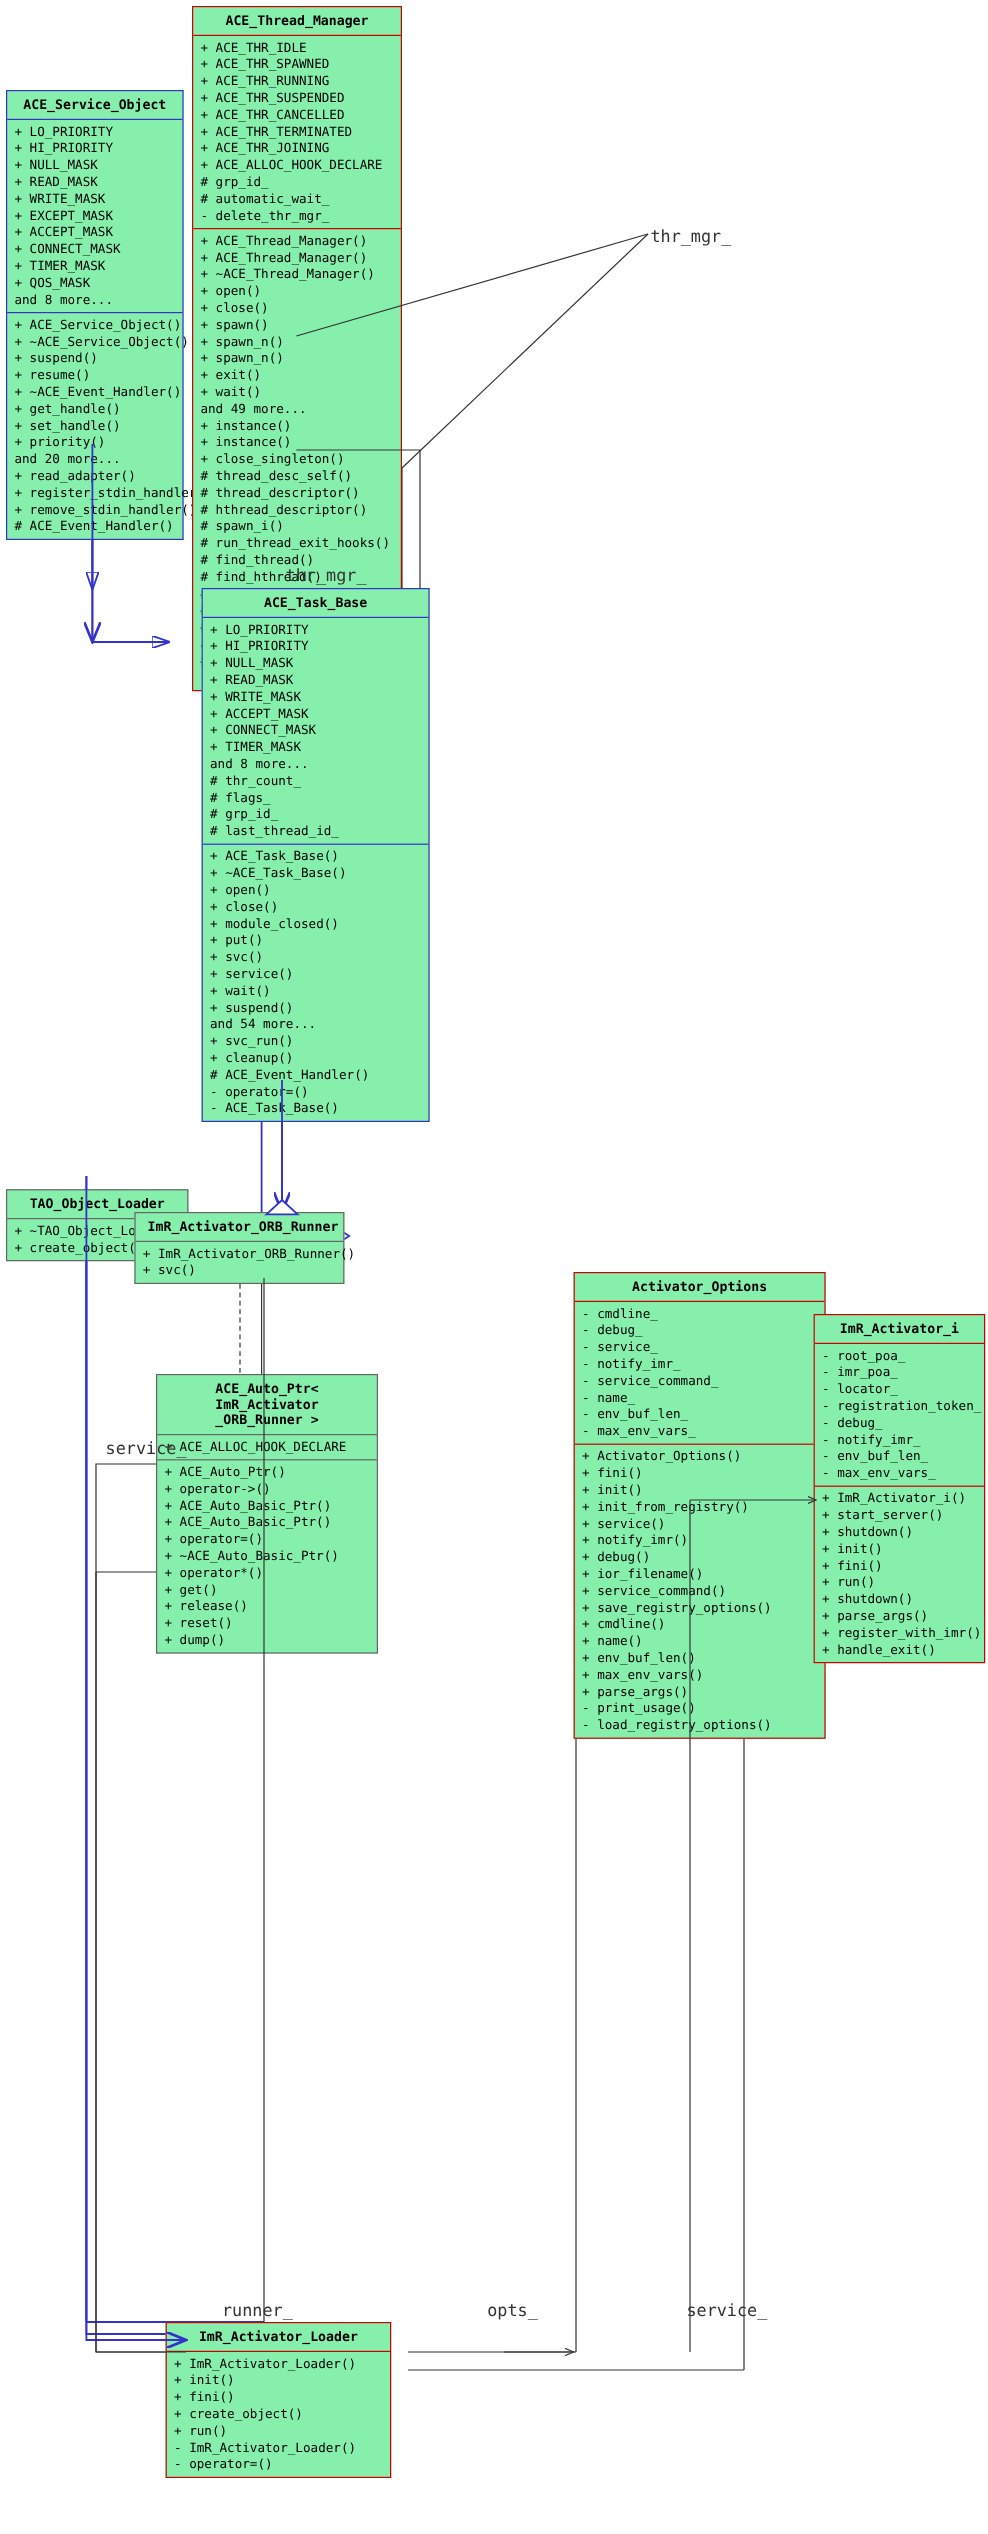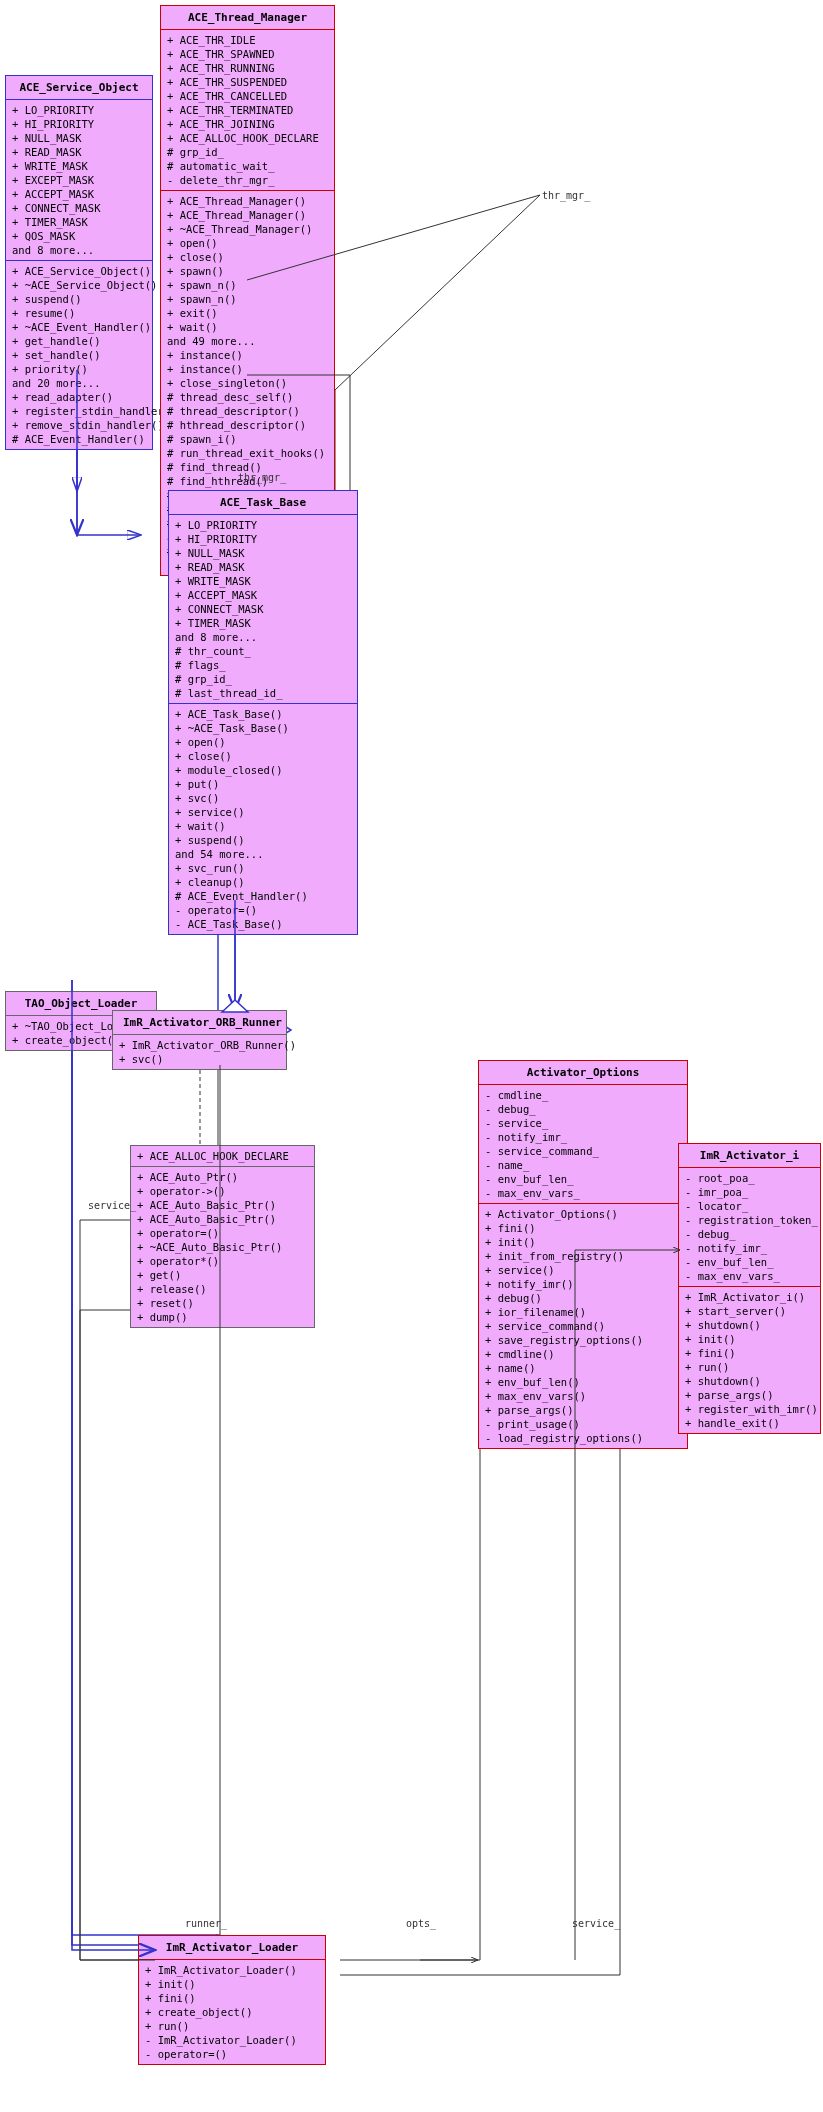--- a/index.html
+++ b/index.html
@@ -13,21 +13,21 @@
       overflow-x: hidden;
     }
     .diagram-container {
       position: relative;
       width: 823px;
       height: 2112px;
     }
     .uml-box {
       position: absolute;
       border: 1.5px solid #cc0000;
-      background: #f0abfc;
+      background: #86efac;
     }
     .uml-box.blue-border {
       border-color: #3333cc;
     }
     .uml-box.gray-border {
       border-color: #666666;
     }
     .uml-section {
       padding: 3px 6px;
       border-bottom: 1px solid #cc0000;
@@ -54,21 +54,21 @@
     }
     svg.arrows {
       position: absolute;
       top: 0; left: 0;
       width: 823px;
       height: 2112px;
       pointer-events: none;
     }
     .label-text {
       position: absolute;
-      font-size: 10px;
+      font-size: 14px;
       font-family: monospace;
       color: #333;
     }
   </style>
 </head>
 <body>
 
 <div class="diagram-container">
 
   <svg class="arrows">
@@ -263,20 +263,23 @@
     <div class="uml-section">
       <div class="uml-item">+ ImR_Activator_ORB_Runner()</div>
       <div class="uml-item">+ svc()</div>
     </div>
   </div>
 
   <div class="label-text" style="left:230px; top:1192px;font-style:italic;">p_</div>
 
   <div class="uml-box gray-border" style="left:130px; top:1145px; width:185px;">
     <div class="uml-section">
+      <div class="uml-title">ACE_Auto_Ptr&lt; ImR_Activator<br>_ORB_Runner &gt;</div>
+    </div>
+    <div class="uml-section">
       <div class="uml-item">+ ACE_ALLOC_HOOK_DECLARE</div>
     </div>
     <div class="uml-section">
       <div class="uml-item">+ ACE_Auto_Ptr()</div>
       <div class="uml-item">+ operator-&gt;()</div>
       <div class="uml-item">+ ACE_Auto_Basic_Ptr()</div>
       <div class="uml-item">+ ACE_Auto_Basic_Ptr()</div>
       <div class="uml-item">+ operator=()</div>
       <div class="uml-item">+ ~ACE_Auto_Basic_Ptr()</div>
       <div class="uml-item">+ operator*()</div>
@@ -317,21 +320,21 @@
       <div class="uml-item">+ cmdline()</div>
       <div class="uml-item">+ name()</div>
       <div class="uml-item">+ env_buf_len()</div>
       <div class="uml-item">+ max_env_vars()</div>
       <div class="uml-item">+ parse_args()</div>
       <div class="uml-item">- print_usage()</div>
       <div class="uml-item">- load_registry_options()</div>
     </div>
   </div>
 
-  <div class="uml-box" style="left:678px; top:1095px; width:143px; border-color:#cc0000;margin-top:48px;">
+  <div class="uml-box" style="left:678px; top:1095px; width:143px; border-color:#cc0000;">
     <div class="uml-section">
       <div class="uml-title">ImR_Activator_i</div>
     </div>
     <div class="uml-section">
       <div class="uml-item">- root_poa_</div>
       <div class="uml-item">- imr_poa_</div>
       <div class="uml-item">- locator_</div>
       <div class="uml-item">- registration_token_</div>
       <div class="uml-item">- debug_</div>
       <div class="uml-item">- notify_imr_</div>

